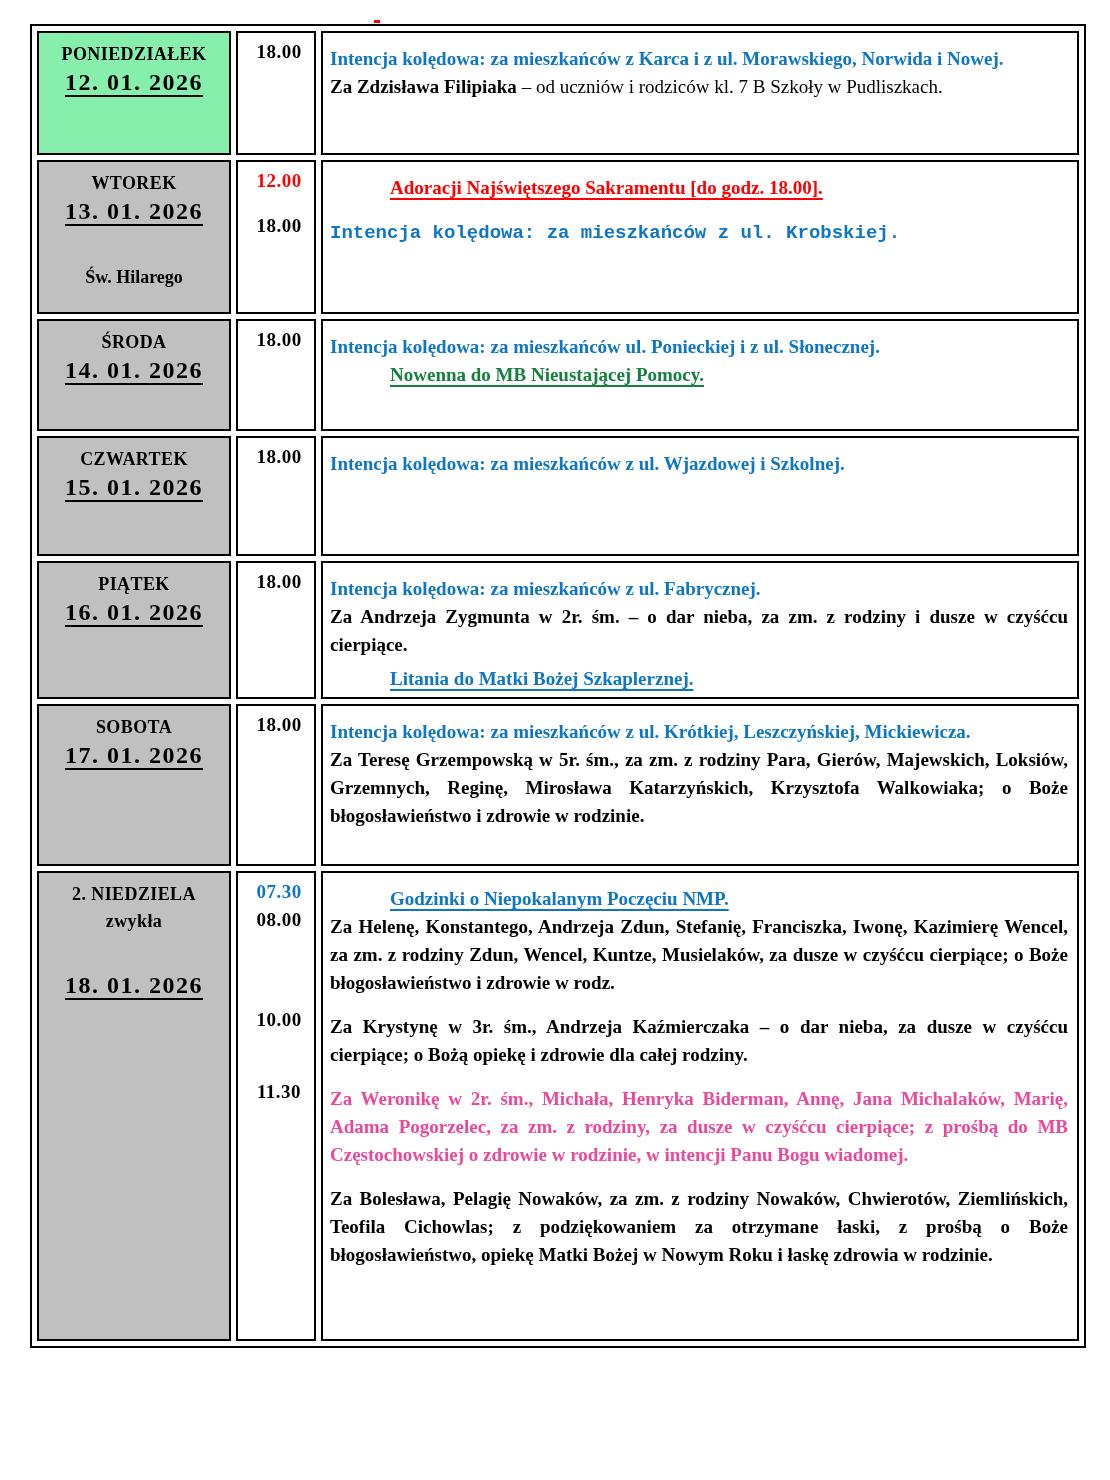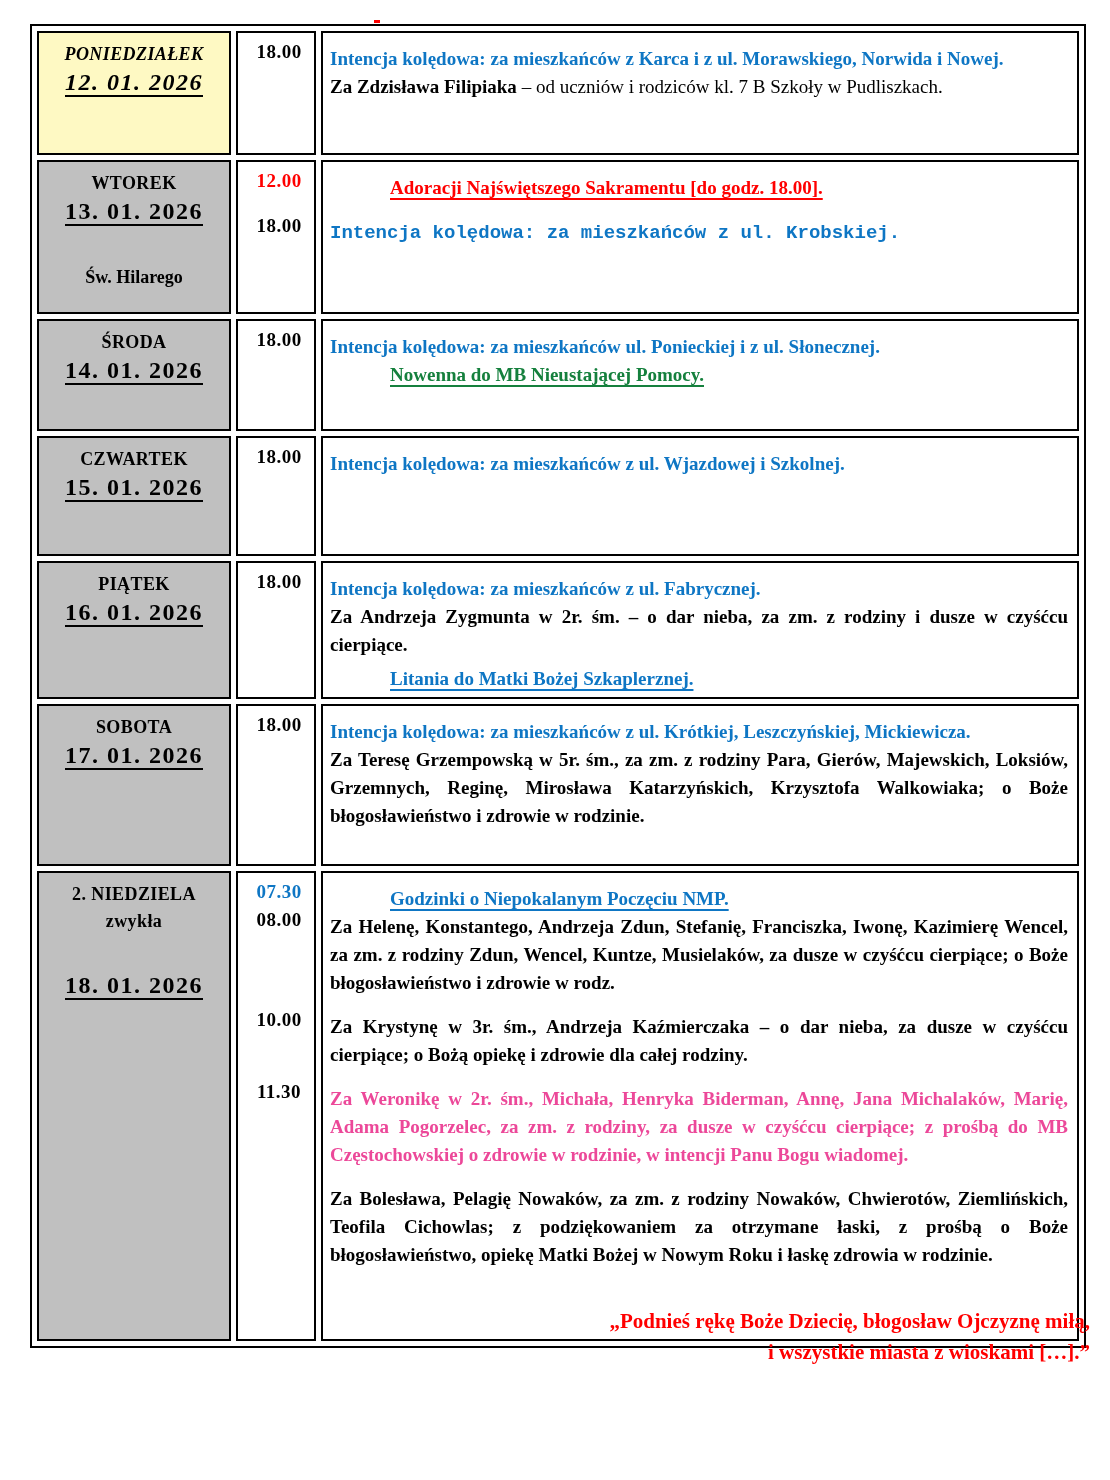--- a/index.html
+++ b/index.html
@@ -67,21 +67,21 @@
   <span class="stray-mark"></span>
 
   <table class="schedule">
     <colgroup>
       <col class="c-day">
         <col class="c-time">
         <col class="c-int">
     </colgroup>
     <tbody>
         <tr>
-          <td class="day-cell" style="background: #fef9c3; font-style: italic;">
+          <td class="day-cell" style="background: #86efac;">
             <div class="day-line day-name">PONIEDZIAŁEK</div>
             <div class="day-line day-date-wrap"><span class="day-date">12. 01. 2026</span></div>
           </td>
           <td class="time-cell">
             <div class="time" style="color: rgb(0, 0, 0);">18.00</div>
           </td>
           <td class="int-cell">
             <div class="entry just" style="color: rgb(14, 118, 196);"><span class="seg-b">Intencja kolędowa: za mieszkańców z Karca i z ul. Morawskiego, Norwida i Nowej.</span></div>
             <div class="entry just" style="color: rgb(0, 0, 0);"><span class="seg-b">Za Zdzisława Filipiaka </span><span class="seg-r">– od uczniów i rodziców kl. 7 B Szkoły w Pudliszkach.</span></div>
           </td>
@@ -169,17 +169,13 @@
             <div class="entry ind ul" style="color: rgb(14, 118, 196);"><span class="seg-b">Godzinki o Niepokalanym Poczęciu NMP.</span></div>
             <div class="entry just" style="color: rgb(0, 0, 0);"><span class="seg-b">Za Helenę, Konstantego, Andrzeja Zdun, Stefanię, Franciszka, Iwonę, Kazimierę Wencel, za zm. z rodziny Zdun, Wencel, Kuntze, Musielaków, za dusze w czyśćcu cierpiące; o Boże błogosławieństwo i zdrowie w rodz.</span></div>
             <div class="entry just gap" style="color: rgb(0, 0, 0);"><span class="seg-b">Za Krystynę w 3r. śm., Andrzeja Kaźmierczaka – o dar nieba, za dusze w czyśćcu cierpiące; o Bożą opiekę i zdrowie dla całej rodziny.</span></div>
             <div class="entry just gap" style="color: #ec4899;"><span class="seg-b">Za Weronikę w 2r. śm., Michała, Henryka Biderman, Annę, Jana Michalaków, Marię, Adama Pogorzelec, za zm. z rodziny, za dusze w czyśćcu cierpiące; z prośbą do MB Częstochowskiej o zdrowie w rodzinie, w intencji Panu Bogu wiadomej.</span></div>
             <div class="entry just gap" style="color: rgb(0, 0, 0);"><span class="seg-b">Za Bolesława, Pelagię Nowaków, za zm. z rodziny Nowaków, Chwierotów, Ziemlińskich, Teofila Cichowlas; z podziękowaniem za otrzymane łaski, z prośbą o Boże błogosławieństwo, opiekę Matki Bożej w Nowym Roku i łaskę zdrowia w rodzinie.</span></div>
           </td>
         </tr>
       </tbody>
   </table>
 
-  <div class="quote" style="color: rgb(255, 0, 0);">
-    <div>„Podnieś rękę Boże Dziecię, błogosław Ojczyznę miłą,</div>
-    <div>i wszystkie miasta z wioskami […].”</div>
-  </div>
 </div>
 
 </body></html>

